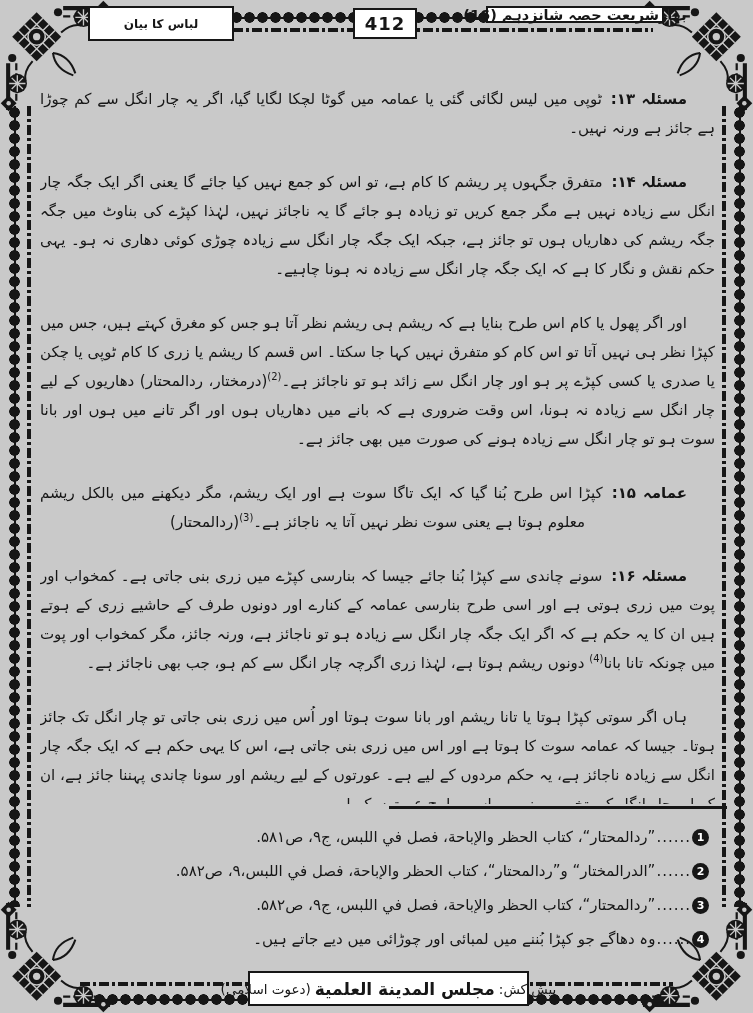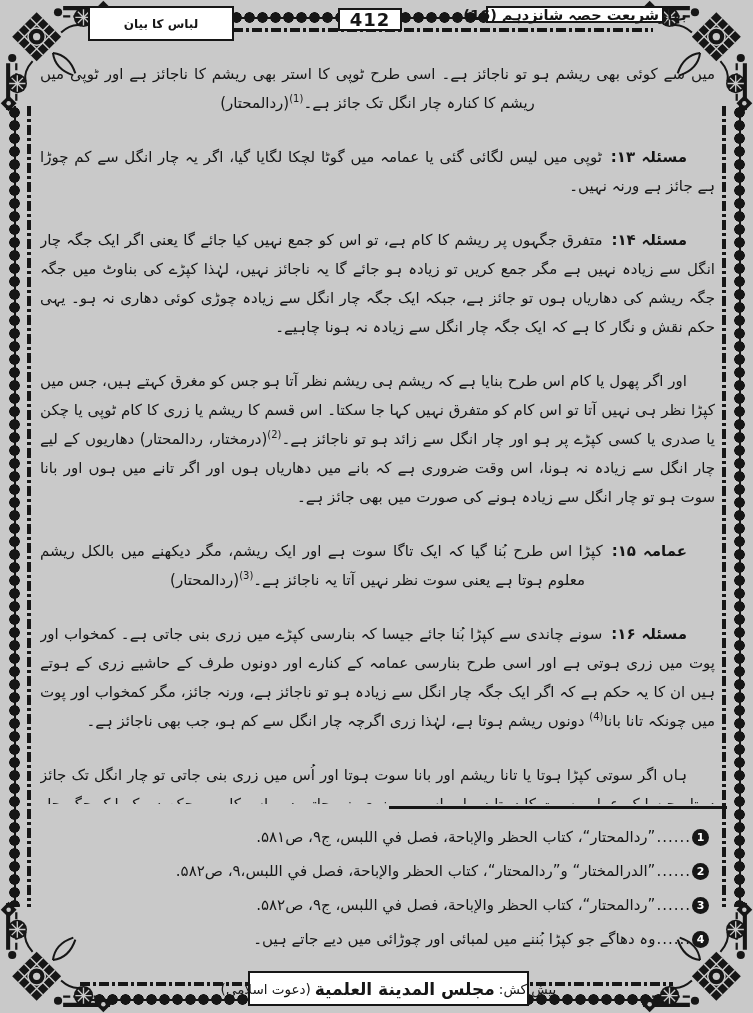--- a/index.html
+++ b/index.html
@@ -46,21 +46,21 @@
   .top-chain{top:11px;left:100px;right:100px;}
   .top-dash{top:28px;left:100px;right:100px;}
   .bot-dash{top:982px;left:80px;right:80px;}
   .bot-chain{top:993px;left:80px;right:80px;}
   
   .hdr-box{
     position:absolute;z-index:3;background:#fff;border:2.5px solid #161616;
     display:flex;align-items:center;justify-content:center;box-sizing:border-box;
   }
   .box-chapter{left:88px;top:6px;width:146px;height:35px;font-size:12px;font-weight:bold;}
-  .box-page{left:338px;top:8px;width:64px;height:23px;font-size:18px;font-weight:bold;letter-spacing:1px;direction:ltr;}
+  .box-page{left:353px;top:8px;width:64px;height:31px;font-size:18px;font-weight:bold;letter-spacing:1px;direction:ltr;}
   .box-book{left:486px;top:6px;width:178px;height:17px;font-size:14.5px;font-weight:bold;white-space:nowrap;}
   
   .text-area{
     position:absolute;top:60px;right:38px;left:40px;height:744px;overflow:hidden;z-index:2;
     font-size:15px;line-height:29px;text-align:justify;
   }
   .para{margin:0;}
   .para.indent{text-indent:28px;margin-top:25px;}
   .para.center-last{text-align-last:center;}
   .marker{font-weight:bold;margin-left:9px;}
@@ -146,21 +146,20 @@
     <span>لباس کا بیان</span>
   </div>
   <div class="hdr-box box-page">
     <span>412</span>
   </div>
   <div class="hdr-box box-book">
     <span>بہارشریعت حصہ شانزدہم (16)</span>
   </div>
 
   <div class="text-area">
-      <p class="para center-last">میں سے کوئی بھی ریشم ہو تو ناجائز ہے۔ اسی طرح ٹوپی کا استر بھی ریشم کا ناجائز ہے اور ٹوپی میں ریشم کا کنارہ چار انگل تک جائز ہے۔<sup class="fnref">(1)</sup>(ردالمحتار)</p>
       <p class="para indent"><span class="marker">مسئلہ ۱۳:</span>ٹوپی میں لیس لگائی گئی یا عمامہ میں گوٹا لچکا لگایا گیا، اگر یہ چار انگل سے کم چوڑا ہے جائز ہے ورنہ نہیں۔</p>
       <p class="para indent"><span class="marker">مسئلہ ۱۴:</span>متفرق جگہوں پر ریشم کا کام ہے، تو اس کو جمع نہیں کیا جائے گا یعنی اگر ایک جگہ چار انگل سے زیادہ نہیں ہے مگر جمع کریں تو زیادہ ہو جائے گا یہ ناجائز نہیں، لہٰذا کپڑے کی بناوٹ میں جگہ جگہ ریشم کی دھاریاں ہوں تو جائز ہے، جبکہ ایک جگہ چار انگل سے زیادہ چوڑی کوئی دھاری نہ ہو۔ یہی حکم نقش و نگار کا ہے کہ ایک جگہ چار انگل سے زیادہ نہ ہونا چاہیے۔</p>
       <p class="para indent">اور اگر پھول یا کام اس طرح بنایا ہے کہ ریشم ہی ریشم نظر آتا ہو جس کو مغرق کہتے ہیں، جس میں کپڑا نظر ہی نہیں آتا تو اس کام کو متفرق نہیں کہا جا سکتا۔ اس قسم کا ریشم یا زری کا کام ٹوپی یا چکن یا صدری یا کسی کپڑے پر ہو اور چار انگل سے زائد ہو تو ناجائز ہے۔<sup class="fnref">(2)</sup>(درمختار، ردالمحتار) دھاریوں کے لیے چار انگل سے زیادہ نہ ہونا، اس وقت ضروری ہے کہ بانے میں دھاریاں ہوں اور اگر تانے میں ہوں اور بانا سوت ہو تو چار انگل سے زیادہ ہونے کی صورت میں بھی جائز ہے۔</p>
       <p class="para indent center-last"><span class="marker">عمامہ ۱۵:</span>کپڑا اس طرح بُنا گیا کہ ایک تاگا سوت ہے اور ایک ریشم، مگر دیکھنے میں بالکل ریشم معلوم ہوتا ہے یعنی سوت نظر نہیں آتا یہ ناجائز ہے۔<sup class="fnref">(3)</sup>(ردالمحتار)</p>
       <p class="para indent"><span class="marker">مسئلہ ۱۶:</span>سونے چاندی سے کپڑا بُنا جائے جیسا کہ بنارسی کپڑے میں زری بنی جاتی ہے۔ کمخواب اور پوت میں زری ہوتی ہے اور اسی طرح بنارسی عمامہ کے کنارے اور دونوں طرف کے حاشیے زری کے ہوتے ہیں ان کا یہ حکم ہے کہ اگر ایک جگہ چار انگل سے زیادہ ہو تو ناجائز ہے، ورنہ جائز، مگر کمخواب اور پوت میں چونکہ تانا بانا<sup class="fnref">(4)</sup> دونوں ریشم ہوتا ہے، لہٰذا زری اگرچہ چار انگل سے کم ہو، جب بھی ناجائز ہے۔</p>
       <p class="para indent">ہاں اگر سوتی کپڑا ہوتا یا تانا ریشم اور بانا سوت ہوتا اور اُس میں زری بنی جاتی تو چار انگل تک جائز ہوتا۔ جیسا کہ عمامہ سوت کا ہوتا ہے اور اس میں زری بنی جاتی ہے، اس کا یہی حکم ہے کہ ایک جگہ چار انگل سے زیادہ ناجائز ہے، یہ حکم مردوں کے لیے ہے۔ عورتوں کے لیے ریشم اور سونا چاندی پہننا جائز ہے، ان کے لیے چار انگل کی تخصیص نہیں۔ اسی طرح عورتوں کے لیے</p>
     </div>
 
   <div class="fn-sep"></div>
   <div class="footnotes">

